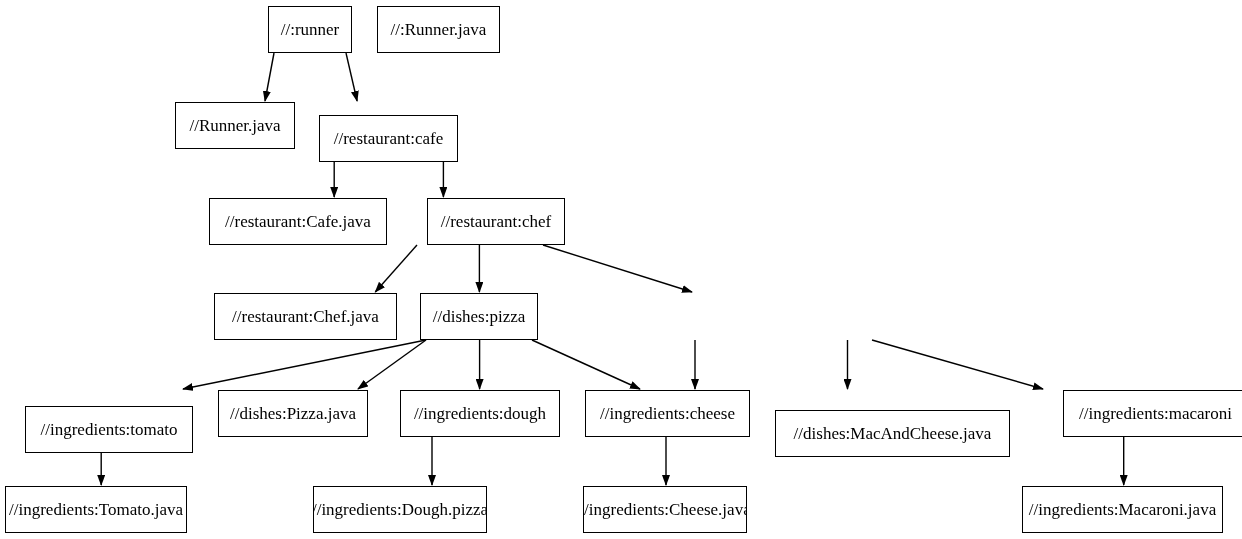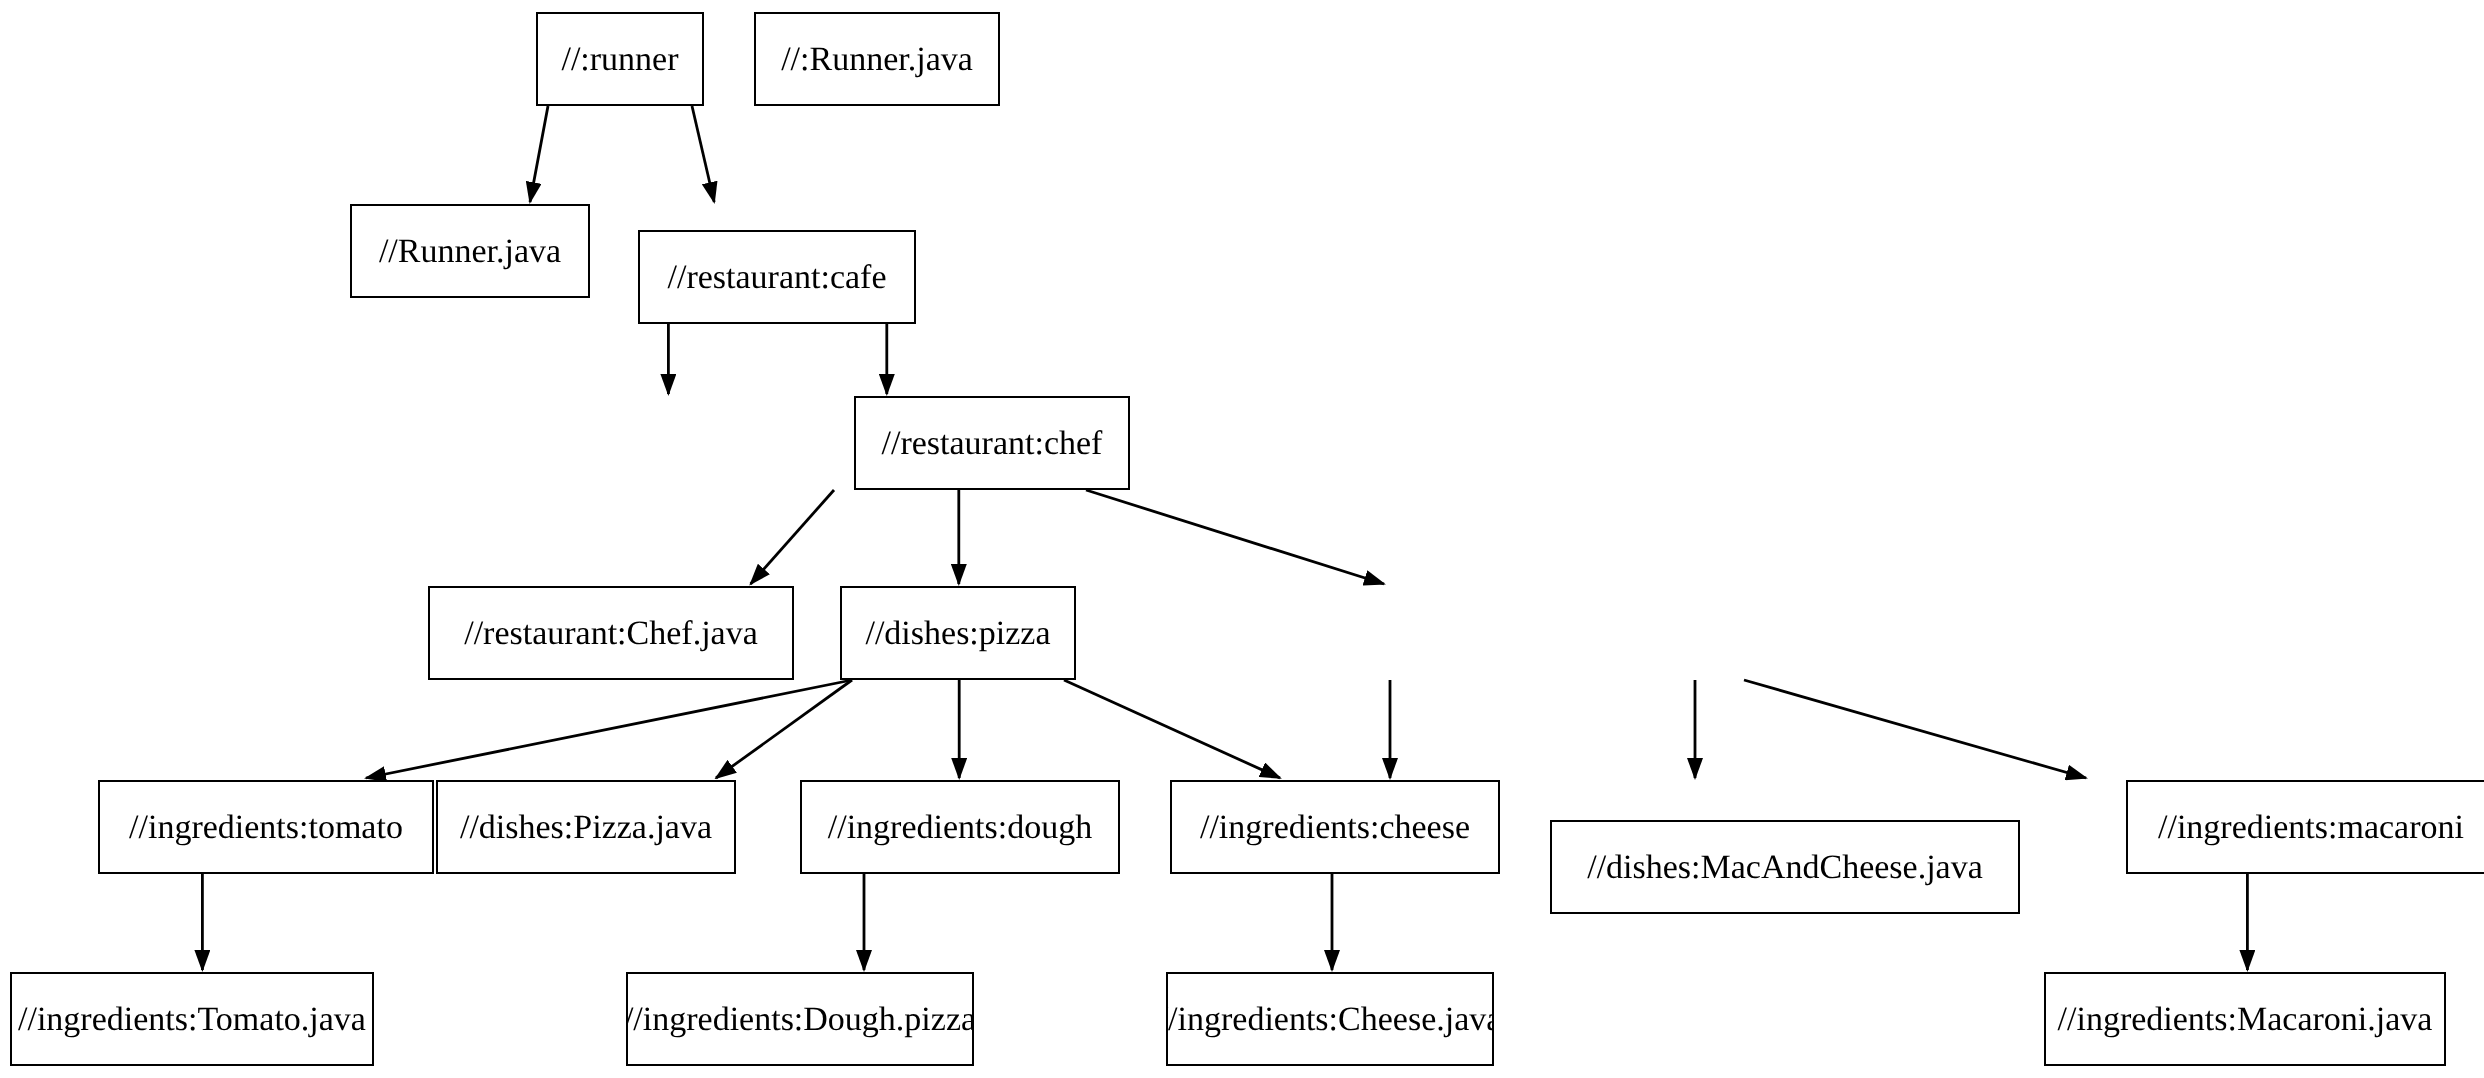--- a/index.html
+++ b/index.html
@@ -64,24 +64,25 @@
       <line x1="872" y1="340" x2="1043" y2="389" stroke="#000000" stroke-width="1.4" marker-end="url(#arrowhead)"></line>
       <line x1="101.19999999999999" y1="437" x2="101.19999999999999" y2="485" stroke="#000000" stroke-width="1.4" marker-end="url(#arrowhead)"></line>
       <line x1="432" y1="437" x2="432" y2="485" stroke="#000000" stroke-width="1.4" marker-end="url(#arrowhead)"></line>
       <line x1="666" y1="437" x2="666" y2="485" stroke="#000000" stroke-width="1.4" marker-end="url(#arrowhead)"></line>
       <line x1="1123.7" y1="437" x2="1123.7" y2="485" stroke="#000000" stroke-width="1.4" marker-end="url(#arrowhead)"></line>
     </svg>
 <div class="graph-node" style="left: 268px; top: 6px; width: 84px; height: 47px;">//:runner</div>
     <div class="graph-node" style="left: 377px; top: 6px; width: 123px; height: 47px;">//:Runner.java</div>
     <div class="graph-node" style="left: 175px; top: 102px; width: 120px; height: 47px;">//Runner.java</div>
     <div class="graph-node" style="left: 319px; top: 115px; width: 139px; height: 47px;">//restaurant:cafe</div>
+    <div class="graph-node" style="left: 209px; top: 198px; width: 178px; height: 47px;">//restaurant:Cafe.java</div>
     <div class="graph-node" style="left: 411px; top: 198px; width: 138px; height: 47px; margin-left: 16px;">//restaurant:chef</div>
     <div class="graph-node" style="left: 214px; top: 293px; width: 183px; height: 47px; text-align: center;">//restaurant:Chef.java</div>
     <div class="graph-node" style="left: 420px; top: 293px; width: 118px; height: 47px;">//dishes:pizza</div>
-    <div class="graph-node" style="left: 25px; top: 390px; width: 168px; height: 47px; margin-left: 24px;">//ingredients:tomato</div>
+    <div class="graph-node" style="left: 25px; top: 406px; width: 168px; height: 47px;">//ingredients:tomato</div>
     <div class="graph-node" style="left: 218px; top: 390px; width: 150px; height: 47px;">//dishes:Pizza.java</div>
     <div class="graph-node" style="left: 400px; top: 390px; width: 160px; height: 47px;">//ingredients:dough</div>
     <div class="graph-node" style="left: 585px; top: 390px; width: 165px; height: 47px;">//ingredients:cheese</div>
     <div class="graph-node" style="left: 775px; top: 390px; width: 235px; height: 47px; margin-top: 20px;">//dishes:MacAndCheese.java</div>
     <div class="graph-node" style="left: 1033px; top: 390px; width: 185px; height: 47px; margin-left: 30px;">//ingredients:macaroni</div>
     <div class="graph-node" style="left: 5px; top: 486px; width: 182px; height: 47px;">//ingredients:Tomato.java</div>
     <div class="graph-node" style="left: 313px; top: 486px; width: 174px; height: 47px;">//ingredients:Dough.pizza</div>
     <div class="graph-node" style="left: 583px; top: 486px; width: 164px; height: 47px;">//ingredients:Cheese.java</div>
     <div class="graph-node" style="left: 1022px; top: 486px; width: 201px; height: 47px;">//ingredients:Macaroni.java</div>
   </div>

